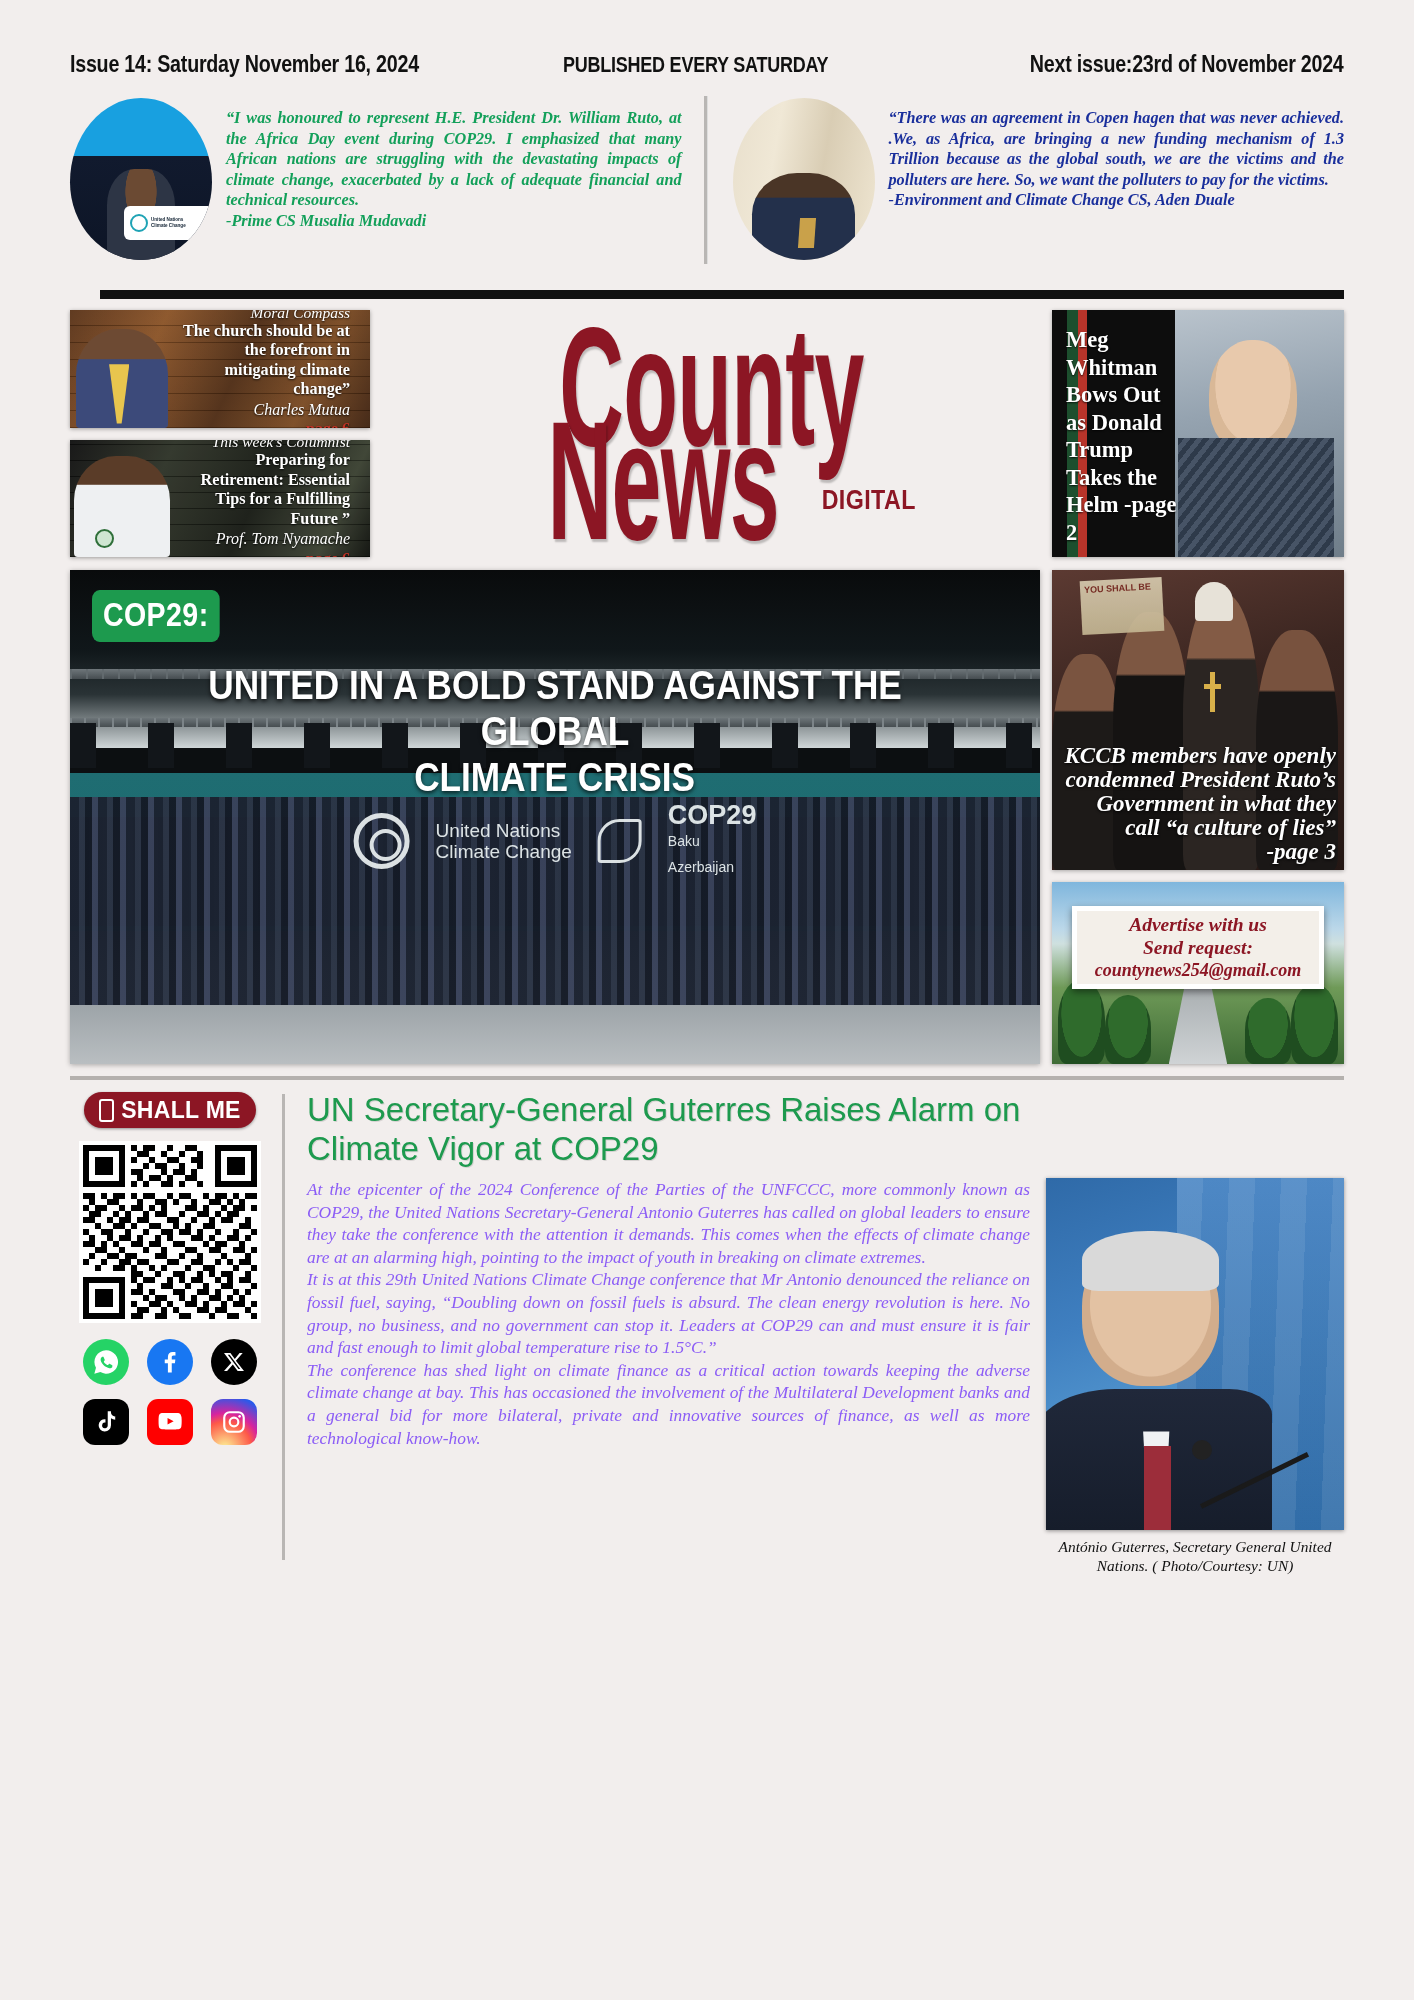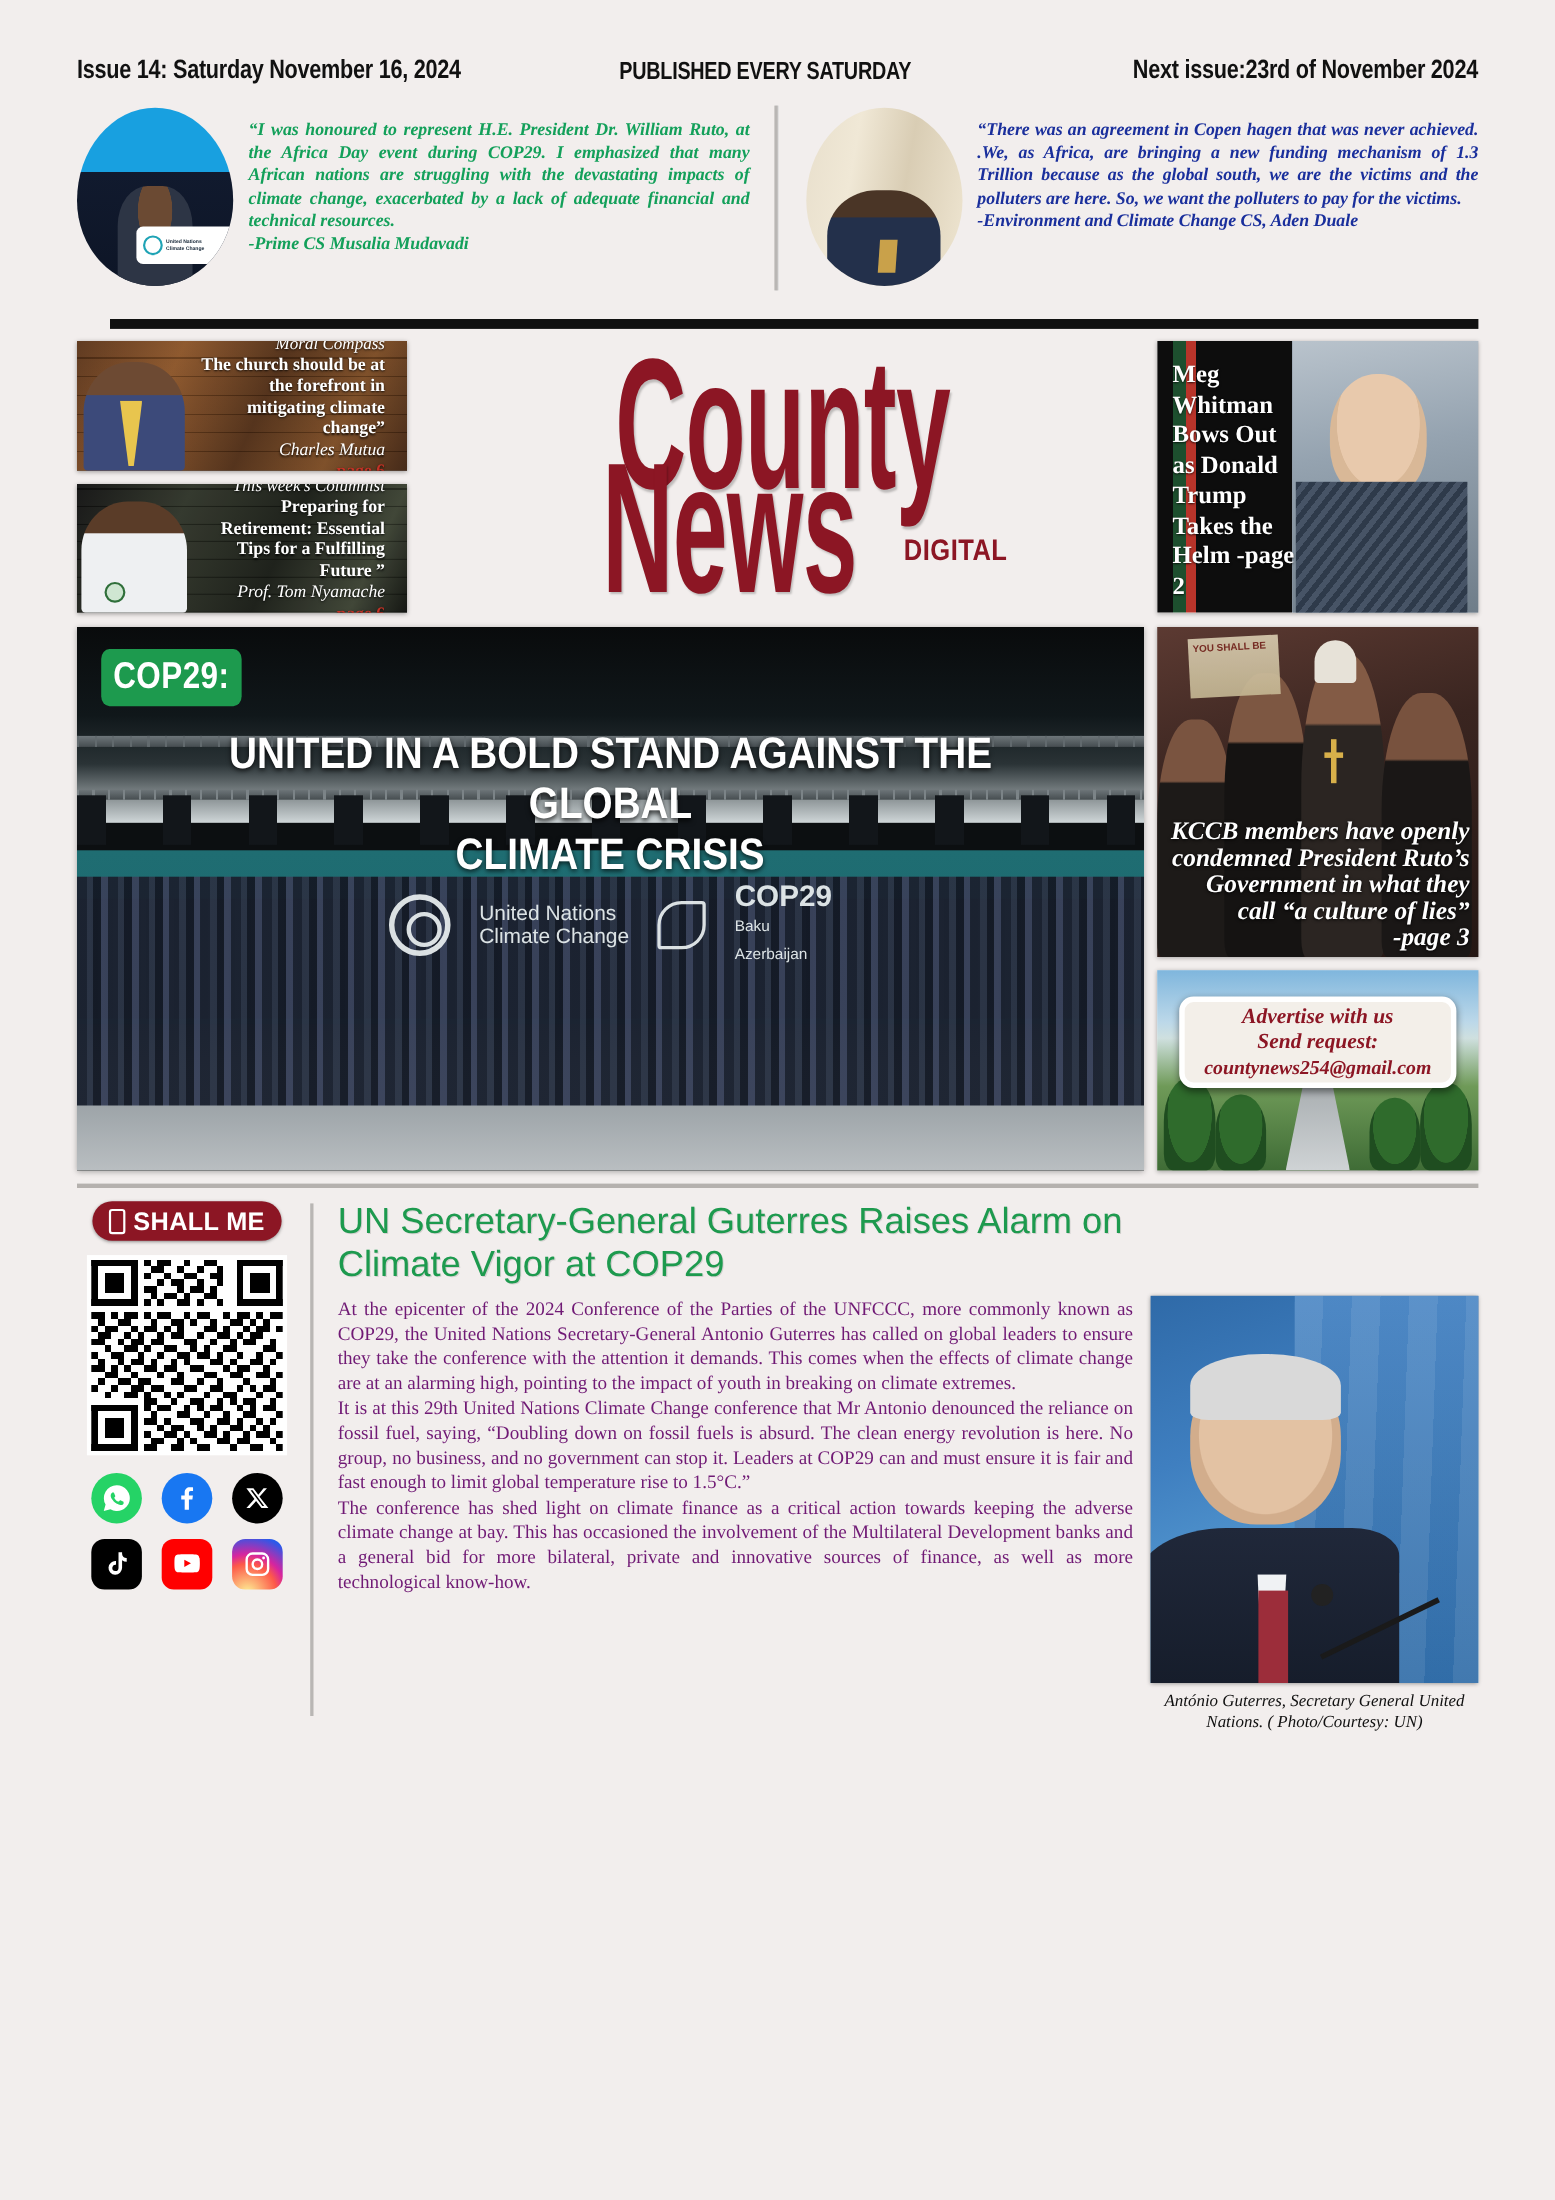--- a/index.html
+++ b/index.html
@@ -236,21 +236,21 @@
   .advert .road { position:absolute; left:40%; top:40%; width:20%; height:60%;
      background: linear-gradient(180deg,#9aa0a3 0%,#cfd3d5 100%);
      clip-path: polygon(38% 0,62% 0,100% 100%,0 100%); }
   .advert .tree { position:absolute; bottom:0; width:16%; height:46%;
      background: radial-gradient(ellipse at 50% 40%, #2f6b2c 0 60%, #1f4d20 61% 100%);
      border-radius: 48% 48% 18% 18%; }
   .advert .t1{left:2%;} .advert .t2{left:18%;height:38%;} .advert .t3{right:2%;height:44%;}
   .advert .t4{right:18%;height:36%;}
   .billboard {
     position:absolute; left:7%; top:13%; width:86%; height:46%;
-    background:#f3efe9; border:5px solid #ffffff; border-radius:13px;
+    background:#f3efe9; border:5px solid #ffffff; border-radius:0;
     box-shadow: 0 3px 7px rgba(0,0,0,.45);
     display:flex; flex-direction:column; align-items:center; justify-content:center;
     padding: 4px;
   }
   .billboard div { color:#8c1624; font-weight:700; font-style:italic;
     font-size:19.5px; line-height:23px; text-align:center; }
   .billboard .mail { font-size:18px; }
 
   
   .hr-thin { height: 4px; background: #b5b1ae; margin-top: 12px; }
@@ -287,21 +287,21 @@
   .vdiv { width: 3px; background:#b9b6b4; flex: 0 0 3px; margin: 4px 0 0 0; }
 
   .artcol { flex: 1; padding-left: 22px; }
   .art-head {
     color:#1d9a4e; font-family:"Liberation Sans",sans-serif;
     font-weight:400; font-size: 33px; line-height: 39px; margin-bottom: 10px;
     text-shadow: 1px 1px 0 rgba(0,0,0,.12);
   }
   .art-body { display:flex; gap: 16px; }
   .art-text { flex: 1; }
-  .art-text p { font-size: 17.4px; line-height: 22.6px; text-align: justify; color:#701a75; }
+  .art-text p { font-size: 17.4px; line-height: 22.6px; text-align: justify; color:#8b5cf6;font-style:italic; }
   .art-photo-wrap { width: 298px; flex: 0 0 298px; }
   .art-photo {
     width: 298px; height: 352px; position:relative; overflow:hidden;
     background: linear-gradient(160deg,#2f6aa8 0%,#3f7fc0 35%,#5a9fd4 70%,#7fb8e0 100%);
     box-shadow: 0 1px 4px rgba(0,0,0,.4);
   }
   .art-photo .unflag { position:absolute; right:0; top:0; width:56%; height:100%;
      background: repeating-linear-gradient(92deg, rgba(255,255,255,.10) 0 26px, rgba(255,255,255,.02) 26px 52px),
                  linear-gradient(180deg,#4a86c4,#2d6aa6); }
   .art-photo .head { position:absolute; left:12%; top:17%; width:46%; height:42%;

